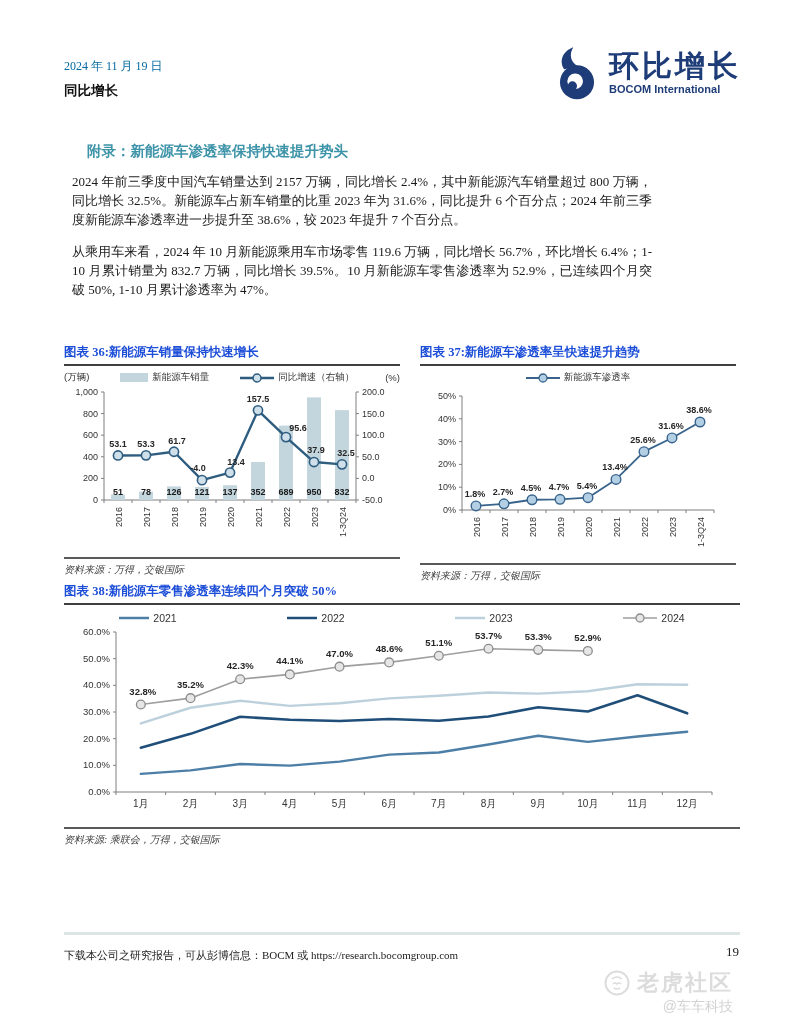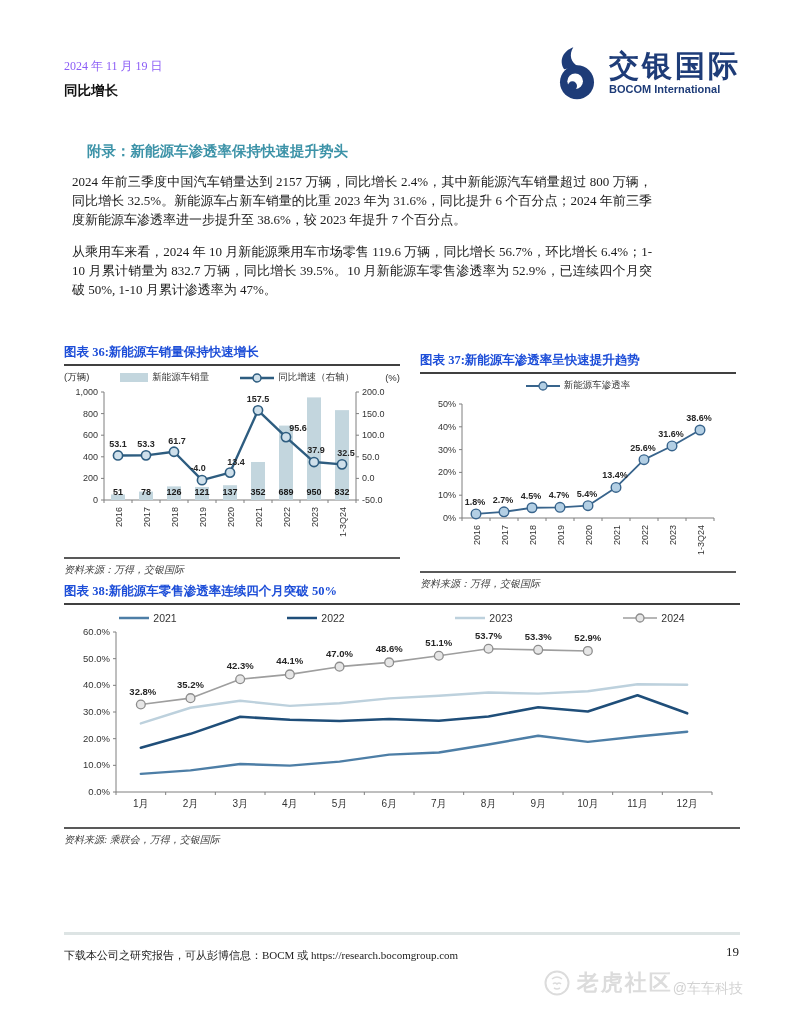--- a/index.html
+++ b/index.html
@@ -1,50 +1,50 @@
 <!DOCTYPE html>
 <html><head>
 <meta charset="utf-8">
 <style>
   html,body{margin:0;padding:0;background:#ffffff;}
   .page{position:relative;width:803px;height:1032px;background:#fff;overflow:hidden;
         font-family:"Liberation Serif",serif;color:#1c1c1c;}
   .abs{position:absolute;}
   
-  .hdr-date{left:64px;top:58px;font-size:12px;color:#8b5cf6;}
+  .hdr-date{left:64px;top:58px;font-size:12px;color:#0369a1;}
   .hdr-sector{left:64px;top:82px;font-size:13.5px;font-weight:bold;color:#111;}
   .logo{right:62px;top:46px;display:flex;align-items:center;gap:9px;}
   .logo-text{display:flex;flex-direction:column;line-height:1;}
   .logo-cn{font-size:30px;font-weight:bold;color:#1e3c78;letter-spacing:3px;font-family:"Liberation Serif",serif;}
   .logo-en{font-size:11px;font-weight:bold;color:#1e3c78;margin-top:3px;font-family:"Liberation Sans",sans-serif;}
   
   .sec-title{left:64px;top:142px;font-size:14.5px;font-weight:bold;color:#3d93a8;padding-left:23px;}
   .paras{left:64px;top:172px;width:588px;}
   .paras p{margin:0 0 13px 8px;font-size:13px;line-height:19px;text-align:justify;color:#1a1a1a;}
   
   .fig{position:absolute;font-family:"Liberation Sans",sans-serif;}
   .fig-title{font-size:12.5px;font-weight:bold;color:#1d4ed8;font-family:"Liberation Serif",serif;
              padding-bottom:3px;border-bottom:2px solid #404040;}
   .legend-row{display:flex;align-items:center;margin-top:5px;font-size:9.5px;color:#333;}
   .leg-item{display:flex;align-items:center;gap:4px;}
   .bar-swatch{width:28px;height:9px;background:#c3d6de;display:inline-block;}
   .bot-rule{border-top:2px solid #595959;margin-top:1px;}
   .src{font-size:10px;font-style:italic;color:#404040;margin-top:4px;font-family:"Liberation Serif",serif;}
   #fig36{left:64px;top:344px;width:336px;}
-  #fig37{left:420px;top:344px;width:316px;margin-top:8px;}
+  #fig37{left:420px;top:344px;width:316px;}
   #fig38{left:64px;top:583px;width:676px;}
   #fig36 .legend-row{justify-content:space-between;}
   #fig37 .legend-row{justify-content:center;}
   #fig38 .legend-row{justify-content:space-around;margin-top:7px;font-size:10.5px;}
   svg{display:block;}
   
   .foot-div{left:64px;top:932px;width:676px;height:3px;background:#dde4e4;}
   .foot-text{left:64px;top:948px;font-size:11px;color:#222;}
   .foot-page{right:64px;top:944px;font-size:13px;color:#222;}
-  .wm{right:60px;top:968px;display:flex;flex-direction:row;align-items:flex-end;
+  .wm{right:70px;top:968px;display:flex;flex-direction:column;align-items:flex-end;
       font-family:"Liberation Sans",sans-serif;}
   .wm-row{display:flex;align-items:center;gap:7px;}
   .wm-name{font-size:22px;font-weight:bold;color:#dcdcdc;letter-spacing:2px;}
   .wm-handle{font-size:14px;color:#d2d2d2;margin-top:0;}
 </style>
 </head>
 <body>
 
 <div class="page">
 
@@ -53,21 +53,21 @@
   <div class="abs logo">
     <span>
       <svg width="46" height="54" viewBox="0 0 50 58">
         <path d="M21 1 C10 5 5 15 11 25 L27 22 C18 18 16 9 21 1 Z" fill="#1e3c78"></path>
         <circle cx="25" cy="39" r="18.5" fill="#1e3c78"></circle>
         <circle cx="23" cy="38" r="8.5" fill="#ffffff"></circle>
         <circle cx="20" cy="43" r="5" fill="#1e3c78"></circle>
       </svg>
     </span>
     <span class="logo-text">
-      <span class="logo-cn">交银国际</span>
+      <span class="logo-cn">环比增长</span>
       <span class="logo-en">BOCOM International</span>
     </span>
   </div>
 
   <div class="abs sec-title">附录：新能源车渗透率保持快速提升势头</div>
   <div class="abs paras">
     <p>2024 年前三季度中国汽车销量达到 2157 万辆，同比增长 2.4%，其中新能源汽车销量超过 800 万辆，同比增长 32.5%。新能源车占新车销量的比重 2023 年为 31.6%，同比提升 6 个百分点；2024 年前三季度新能源车渗透率进一步提升至 38.6%，较 2023 年提升 7 个百分点。</p>
     <p>从乘用车来看，2024 年 10 月新能源乘用车市场零售 119.6 万辆，同比增长 56.7%，环比增长 6.4%；1-10 月累计销量为 832.7 万辆，同比增长 39.5%。10 月新能源车零售渗透率为 52.9%，已连续四个月突破 50%, 1-10 月累计渗透率为 47%。</p>
   </div>
 

